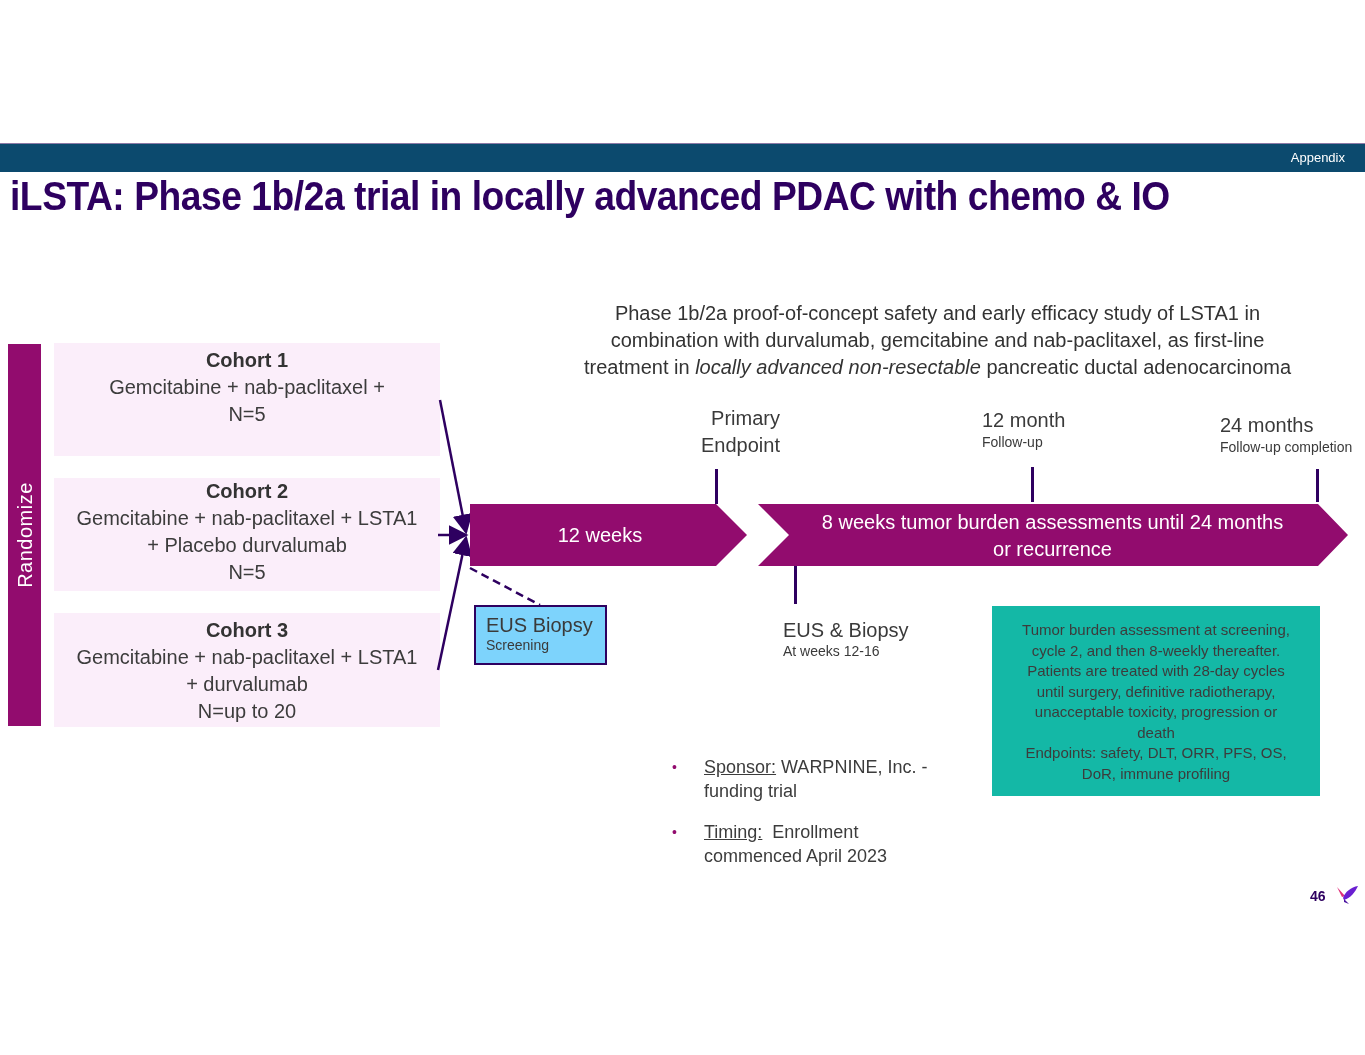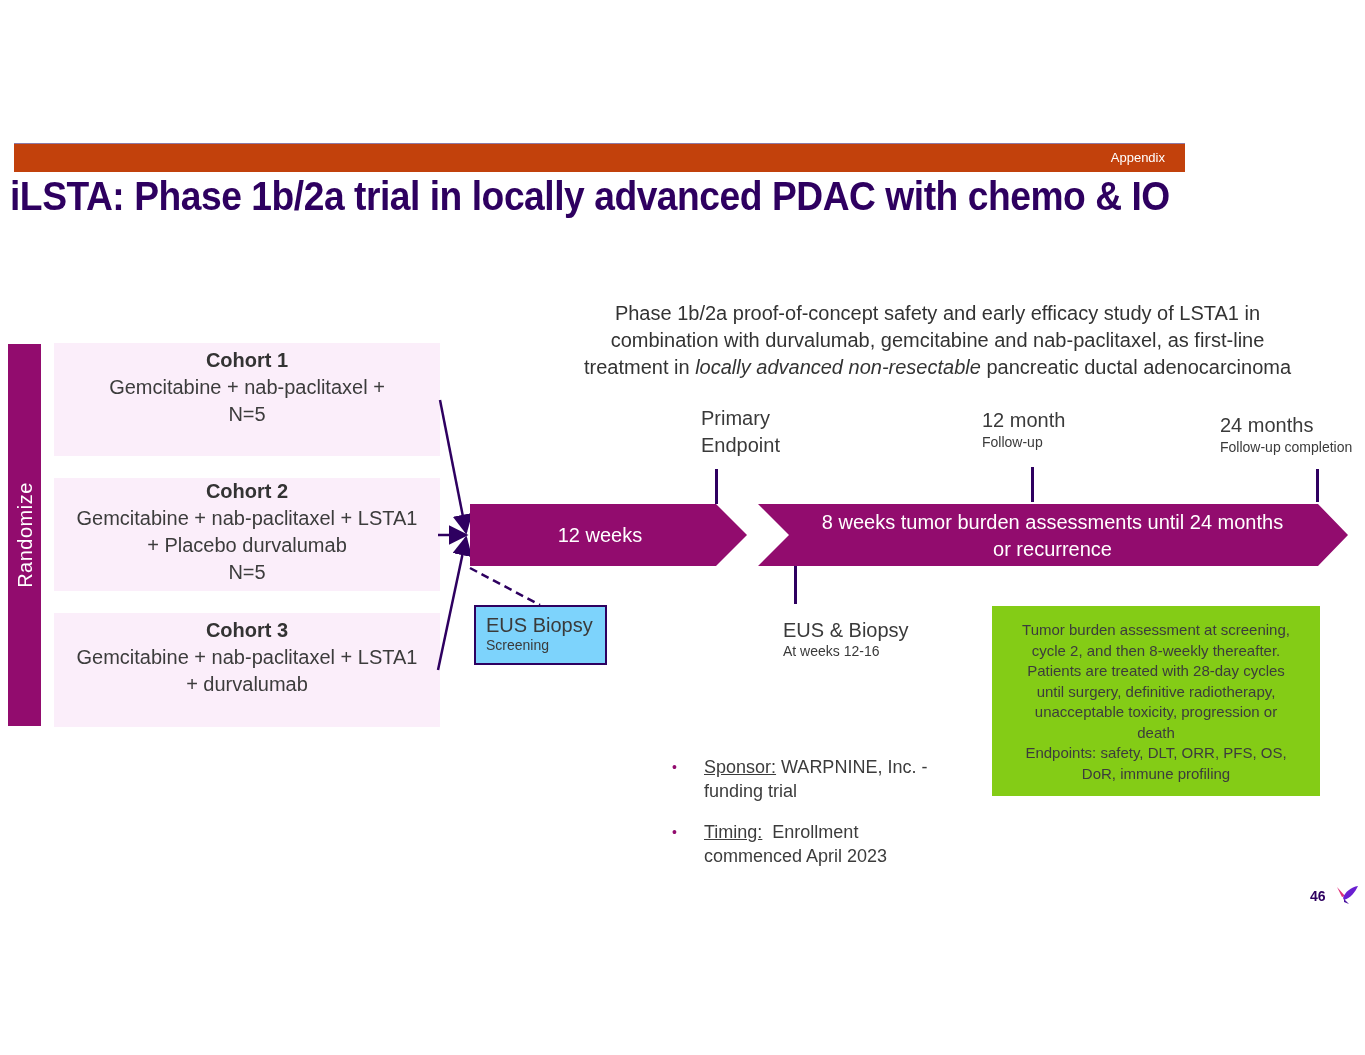--- a/index.html
+++ b/index.html
@@ -2,21 +2,21 @@
 <html><head>
 <meta charset="utf-8">
 <style>
   html, body { margin:0; padding:0; }
   body {
     width:1365px; height:1055px; position:relative; background:#ffffff;
     font-family:"Liberation Sans", sans-serif; color:#3a3a3a; overflow:hidden;
   }
   .abs { position:absolute; }
   .header-bar {
-    left:14px; top:143px; width:1171px; height:28px; background:#c2410c;
+    left:0; top:143px; width:1365px; height:28px; background:#0c4a6e;
     border-top:1px solid #8c7aa6;
   }
   .header-label {
     position:absolute; right:20px; top:6px; color:#ffffff; font-size:13px;
     font-family:"Liberation Sans Narrow","Liberation Sans", sans-serif;
   }
   .title {
     left:10px; top:174px; font-size:40px; font-weight:bold; color:#2e0060;
     letter-spacing:-0.5px; white-space:nowrap; transform:scaleX(0.93); transform-origin:left top;
   }
@@ -36,21 +36,21 @@
     left:530px; top:300px; width:815px; text-align:center; font-size:20px;
     line-height:27px; color:#333;
   }
   .milestone-title { font-size:20px; color:#3a3a3a; line-height:27px; }
   .milestone-sub { font-size:14px; color:#3a3a3a; }
   .bar-text { color:#fff; font-size:20px; text-align:center; line-height:27px; }
   .eus-box {
     left:474px; top:605px; width:129px; height:56px; border:2px solid #2e0060; background:#7dd3fc;
   }
   .note-box {
-    left:992px; top:606px; width:328px; height:190px; background:#84cc16;
+    left:992px; top:606px; width:328px; height:190px; background:#14b8a6;
     text-align:center; font-size:15px; line-height:20.5px; color:#3c3c3c;
   }
   .bullets { left:672px; top:755px; width:260px; font-size:18px; line-height:24px; color:#3c3c3c; }
   .bullet-item { position:relative; padding-left:32px; margin-bottom:17px; }
   .bullet-dot { position:absolute; left:0; top:0; color:#920c6e; font-size:14px; }
   .underline { text-decoration:underline; }
   .page-num { left:1310px; top:888px; font-size:14px; font-weight:bold; color:#2e0060; }
 </style>
 </head>
 <body>
@@ -78,20 +78,21 @@
     <div>Gemcitabine + nab-paclitaxel + LSTA1</div>
     <div>+ Placebo durvalumab</div>
     <div>N=5</div>
   </div>
 </div>
 <div class="abs cohort" style="top:613px;height:114px;">
   <div style="padding-top:4px;">
     <div class="name">Cohort 3</div>
     <div>Gemcitabine + nab-paclitaxel + LSTA1</div>
     <div>+ durvalumab</div>
+    <div>N=up to 20</div>
   </div>
 </div>
 
 <div class="abs study-desc">
   <div>Phase 1b/2a proof-of-concept safety and early efficacy study of LSTA1 in</div>
   <div>combination with durvalumab, gemcitabine and nab-paclitaxel, as first-line</div>
   <div><span>treatment in </span><i>locally advanced non-resectable</i><span> pancreatic ductal adenocarcinoma</span></div>
 </div>
 
 <svg class="abs" style="left:0;top:0;" width="1365" height="1055">
@@ -111,21 +112,21 @@
   <rect x="1316" y="469" width="3" height="33" fill="#2e0060"></rect>
   <rect x="794" y="566" width="3" height="38" fill="#2e0060"></rect>
 </svg>
 
 <div class="abs bar-text" style="left:470px;top:522px;width:260px;">12 weeks</div>
 <div class="abs bar-text" style="left:770px;top:509px;width:565px;">
   <div>8 weeks tumor burden assessments until 24 months</div>
   <div>or recurrence</div>
 </div>
 
-<div class="abs" style="left:701px;top:405px;">
+<div class="abs" style="left:701px;top:405px;text-align:right;">
   <div class="milestone-title">Primary</div>
   <div class="milestone-title">Endpoint</div>
 </div>
 <div class="abs" style="left:982px;top:407px;">
   <div class="milestone-title">12 month</div>
   <div class="milestone-sub">Follow-up</div>
 </div>
 <div class="abs" style="left:1220px;top:412px;">
   <div class="milestone-title">24 months</div>
   <div class="milestone-sub">Follow-up completion</div>

